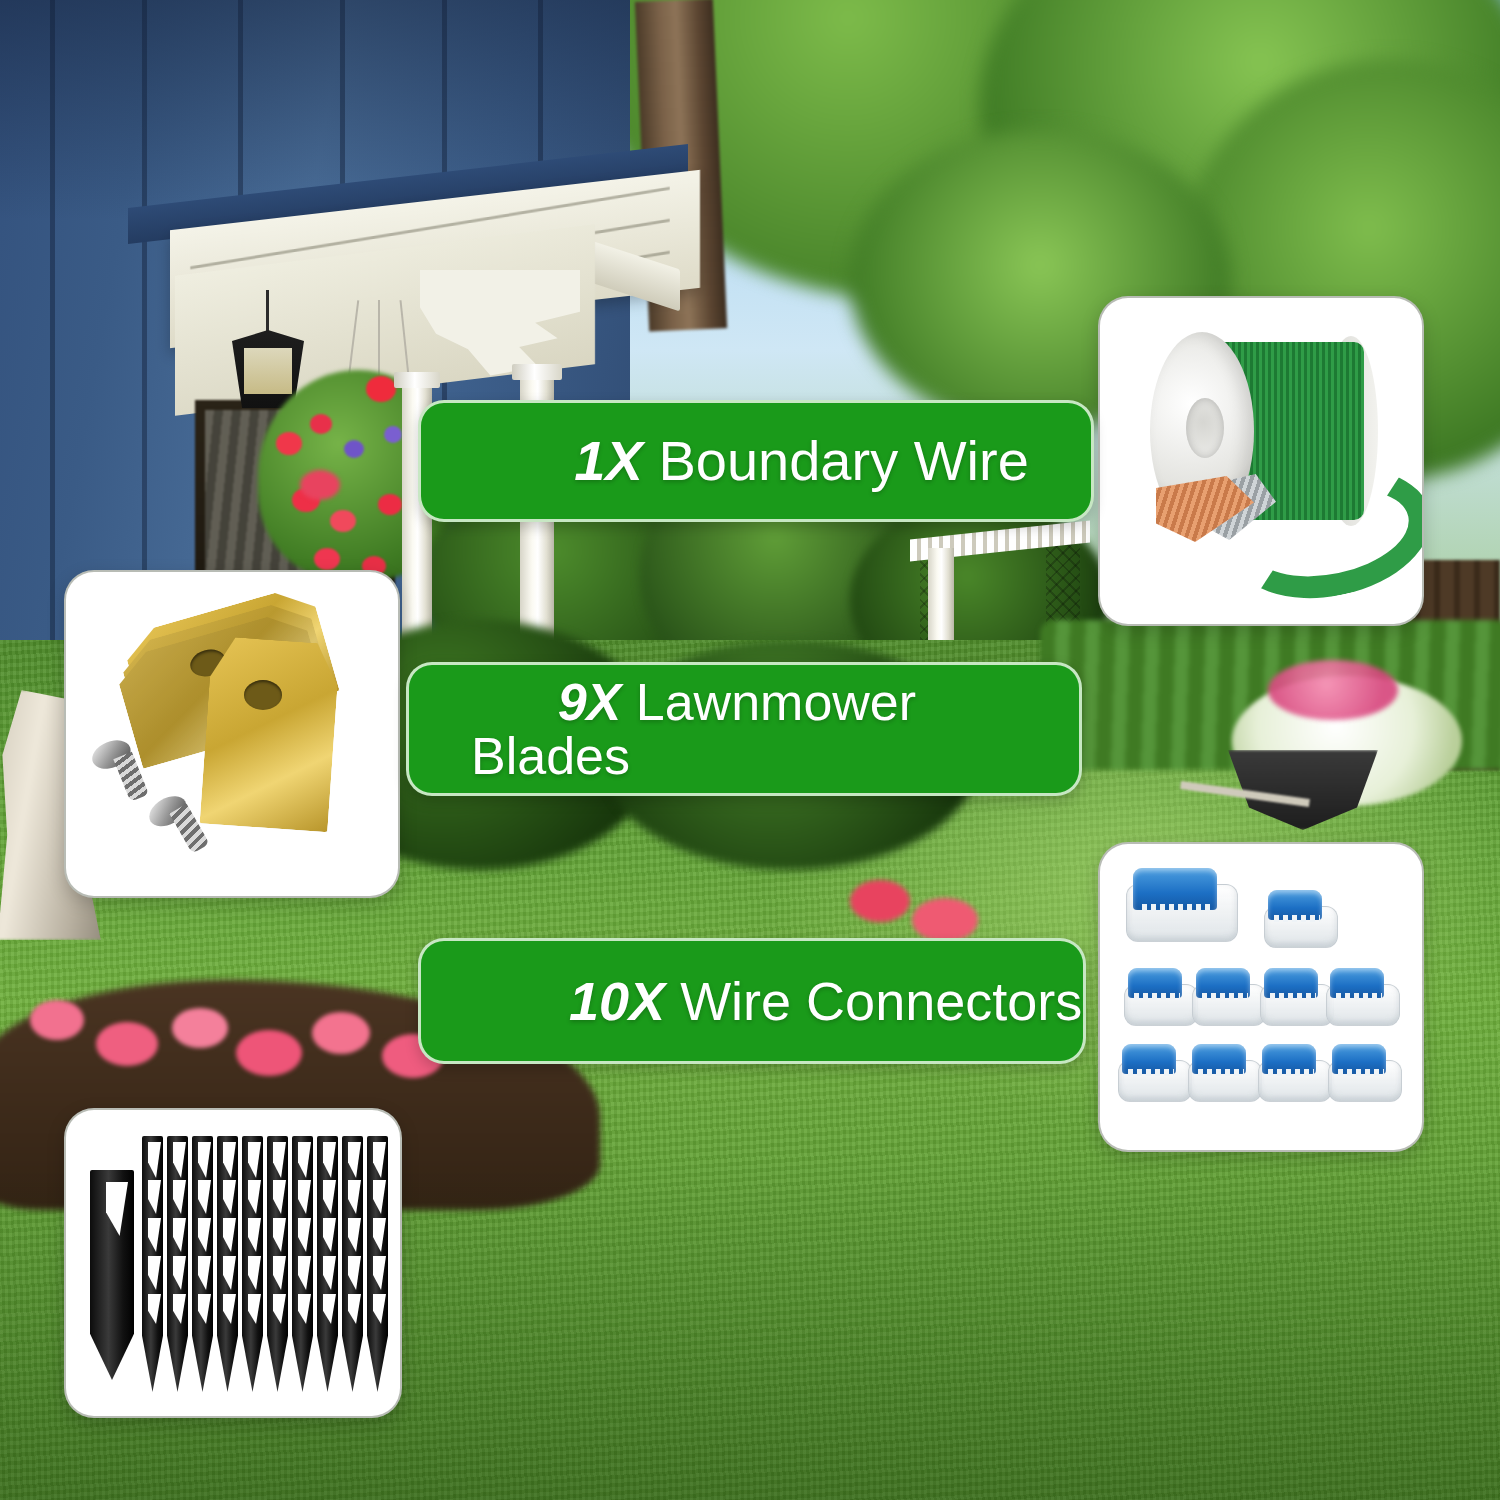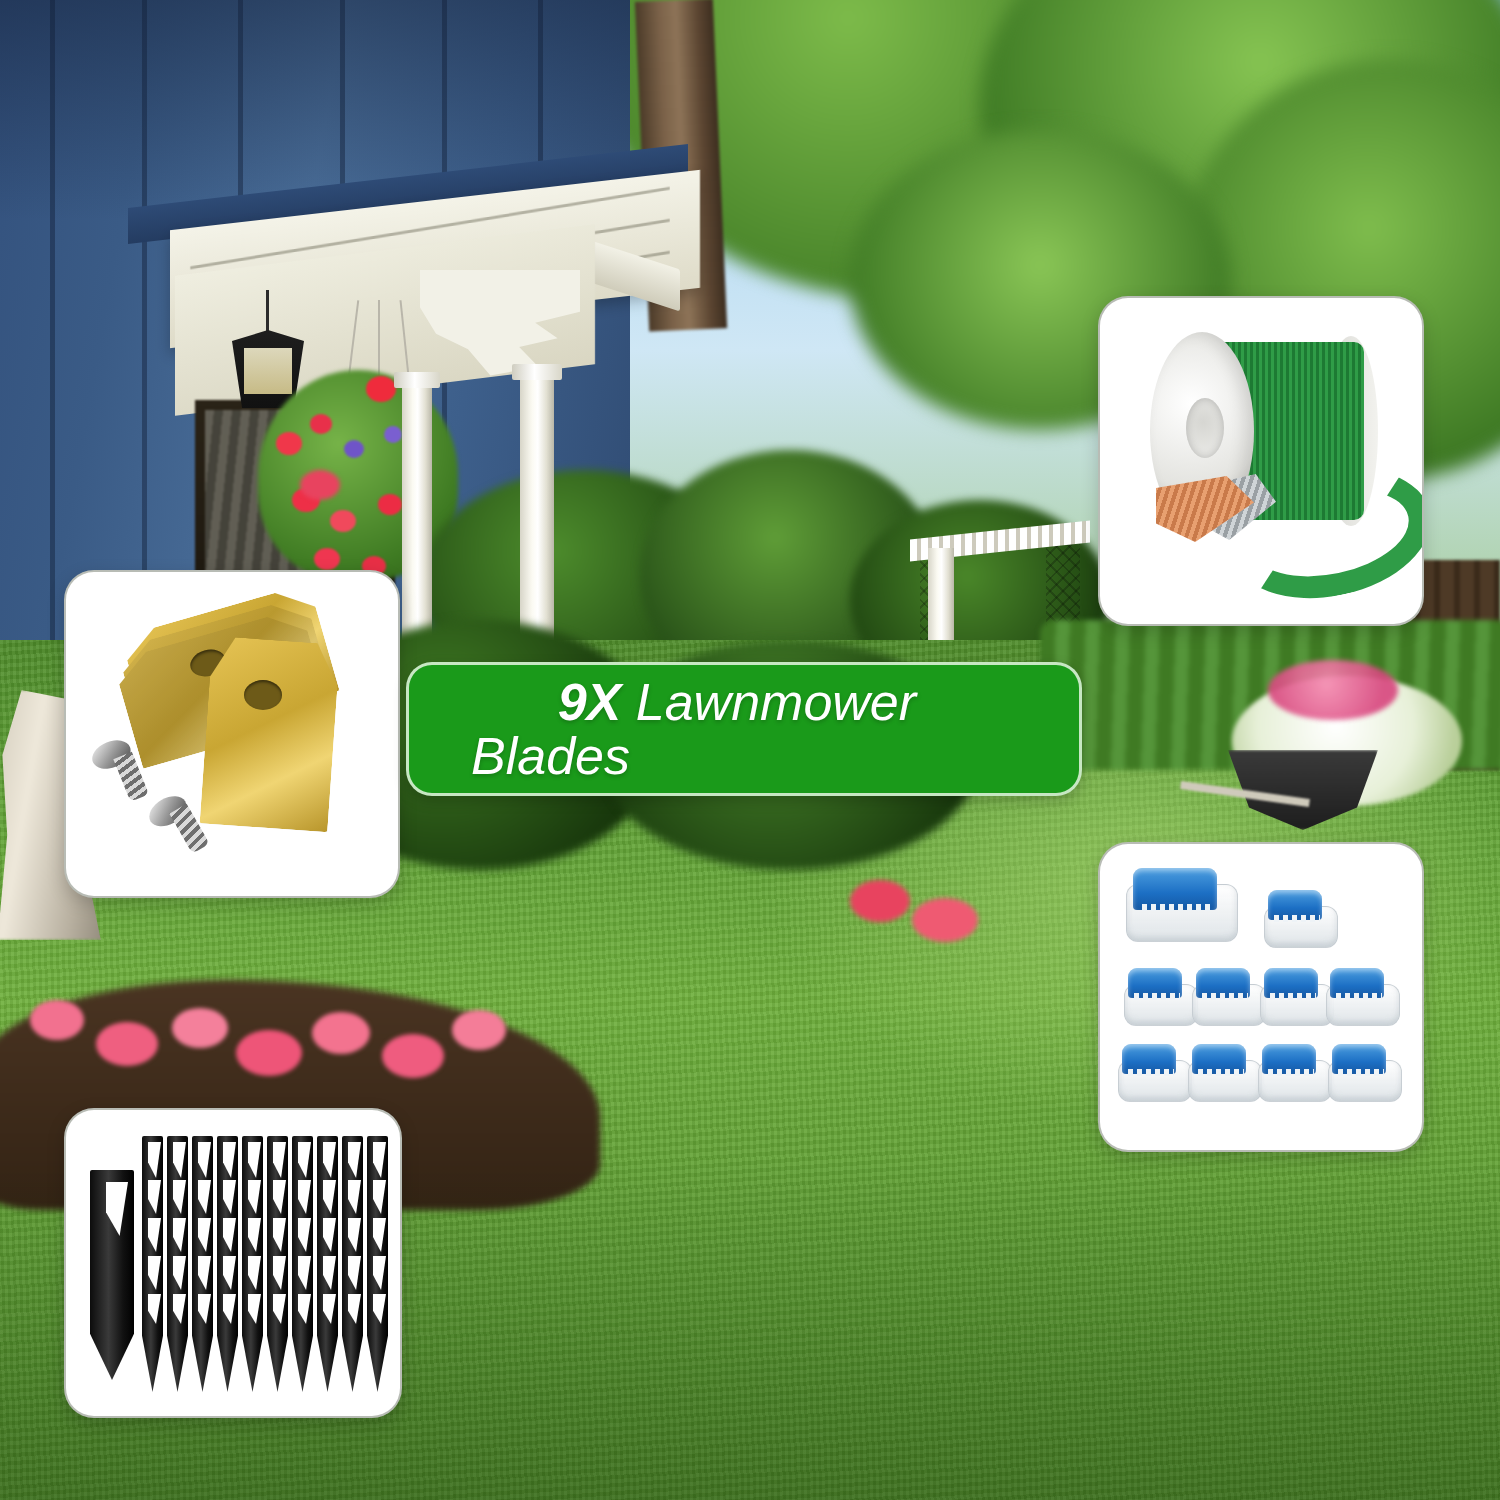--- a/index.html
+++ b/index.html
@@ -131,21 +131,21 @@
   .panel{position:absolute;background:#fff;border:2px solid rgba(172,176,168,.85);
          border-radius:30px;box-shadow:0 6px 18px rgba(0,0,0,.18);overflow:hidden;}
 
   
   .bar{position:absolute;background:#1a9a1a;border:3px solid rgba(218,240,214,.9);
        border-radius:26px;box-shadow:0 5px 14px rgba(0,0,0,.2);
        display:flex;align-items:center;box-sizing:border-box;}
   .bar-txt{color:#fff;line-height:1.04;text-shadow:0 2px 4px rgba(0,0,0,.22);white-space:pre-wrap;}
   .qty{font-weight:bold;font-style:italic;}
   .nm{font-weight:normal;}
-  .nm.it{font-style:italic;}
+  .nm.it{}
 
   
   .spool-wrap{position:absolute;left:24px;top:26px;width:262px;height:250px;}
   .spool-barrel{position:absolute;left:78px;top:18px;width:162px;height:178px;border-radius:10px;
       background:repeating-linear-gradient(90deg,#1d7a33 0 3px,#2f9c47 3px 6px),
                  linear-gradient(180deg,#36a84f,#15682a);}
   .spool-flange{position:absolute;left:26px;top:8px;width:104px;height:198px;border-radius:50%;
       background:radial-gradient(circle at 40% 36%,#ffffff,#e4e4e0 58%,#c2c2bd 85%,#a9a9a4);
       box-shadow:inset -8px 0 16px rgba(0,0,0,.12);}
   .spool-hub{position:absolute;left:62px;top:74px;width:38px;height:60px;border-radius:50%;
@@ -309,20 +309,25 @@
       <div class="spool-flange-r"></div>
       <div class="spool-barrel"></div>
       <div class="spool-flange"></div>
       <div class="spool-hub"></div>
       <div class="wire-loop"></div>
       <div class="wire-cut2"></div>
       <div class="wire-cut"></div>
     </div>
   </div>
 
+  <div class="bar" style="left:418px;top:400px;width:676px;height:122px;padding-left:60px">
+    <div class="bar-txt" style="font-size:56px">
+      <span class="qty">1X</span><span>&nbsp;</span><span class="nm">Boundary Wire</span>
+    </div>
+  </div>
 
   <div class="panel" style="left:64px;top:570px;width:332px;height:324px">
     <div style="position:absolute;inset:0">
 
       <div class="blade" style="left:66px;top:36px;width:196px;height:112px;transform:rotate(-16deg)"></div>
       <div class="blade" style="left:62px;top:48px;width:196px;height:112px;transform:rotate(-16deg);filter:brightness(.92)"></div>
       <div class="blade" style="left:58px;top:60px;width:196px;height:112px;transform:rotate(-16deg);filter:brightness(.86)"></div>
       <div class="blade-hole" style="left:124px;top:78px;width:36px;height:26px;transform:rotate(-16deg)"></div>
 
       <div class="blade" style="left:140px;top:68px;width:128px;height:188px;transform:rotate(4deg)"></div>
@@ -397,20 +402,25 @@
           <div class="conn-teeth" style="left:10px;top:25px;width:46px"></div>
       </div>
       <div class="conn" style="left:228px;top:200px;width:72px;height:58px">
         <div class="conn-body" style="width:72px;height:40px"></div>
           <div class="conn-cap" style="width:54px;height:30px"></div>
           <div class="conn-teeth" style="left:10px;top:25px;width:46px"></div>
       </div>
     </div>
   </div>
 
+  <div class="bar" style="left:418px;top:938px;width:668px;height:126px;padding-left:58px">
+    <div class="bar-txt" style="font-size:54px">
+      <span class="qty">10X</span><span>&nbsp;</span><span class="nm it">Wire Connectors</span>
+    </div>
+  </div>
 
   <div class="panel" style="left:64px;top:1108px;width:334px;height:306px">
     <div style="position:absolute;inset:0">
 
       <div class="peg" style="left:24px;top:60px;width:44px;height:210px"></div>
       <div class="peg-hook" style="left:40px;top:72px;width:22px;height:54px"></div>
 
       <div style="position:absolute;left:76px;top:26px;width:250px;height:256px">
         <div class="peg" style="left:0px;top:0px;width:21px;height:256px"></div>
         <div class="peg" style="left:25px;top:0px;width:21px;height:256px"></div>

